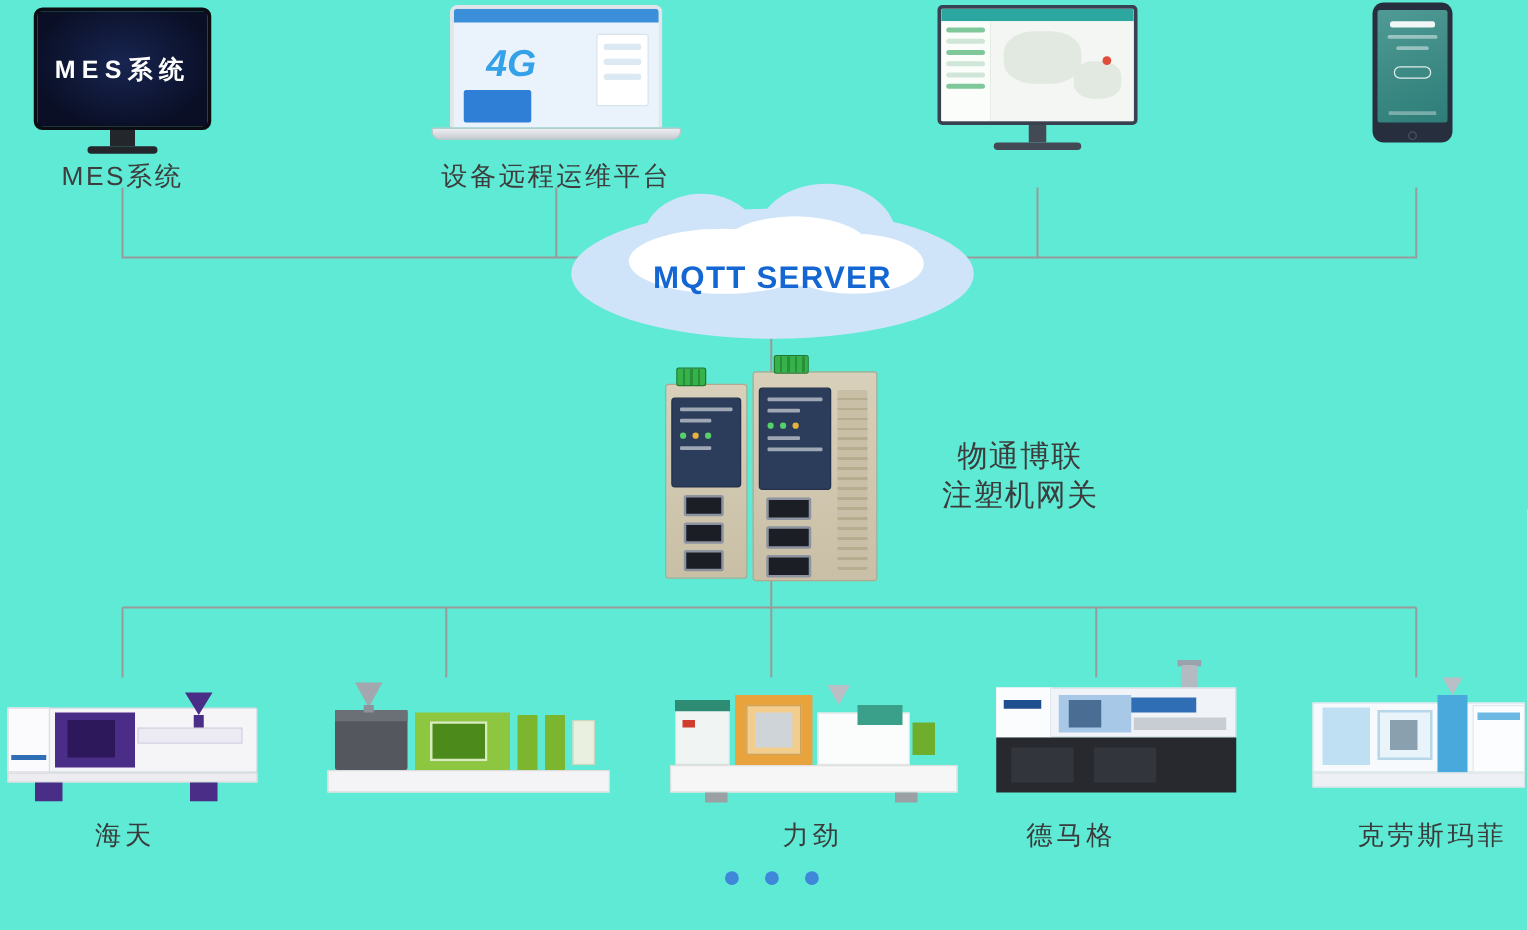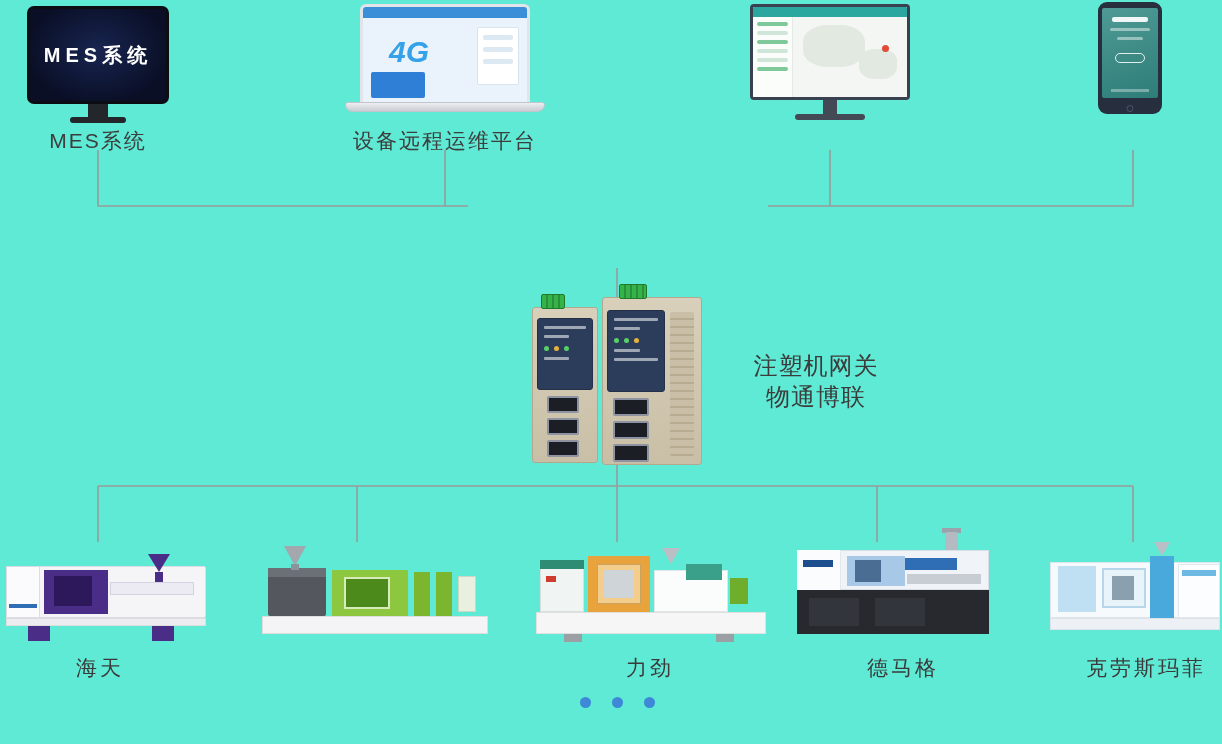--- a/index.html
+++ b/index.html
@@ -164,20 +164,29 @@
         <div class="ph-title"></div>
         <div class="ph-line"></div>
         <div class="ph-line short"></div>
         <div class="ph-btn"></div>
         <div class="ph-footer"></div>
       </div>
       <div class="phone-home"></div>
     </div>
   </div>
 
+  <div class="abs" style="left:457px;top:167px;width:322px;height:104px">
+    <div class="cloud-bump" style="left:58px;top:-12px;width:92px;height:72px"></div>
+    <div class="cloud-bump" style="left:148px;top:-20px;width:112px;height:86px"></div>
+    <div class="cloud-main"></div>
+    <div class="cloud-white" style="left:46px;top:16px;width:152px;height:52px"></div>
+    <div class="cloud-white" style="left:118px;top:6px;width:122px;height:56px"></div>
+    <div class="cloud-white" style="left:170px;top:20px;width:112px;height:48px"></div>
+    <div class="cloud-label">MQTT SERVER</div>
+  </div>
 
   <div class="abs" style="left:528px;top:283px;width:176px;height:182px">
 
     <div class="gw-unit" style="left:4px;top:24px;width:66px;height:156px">
       <div class="gw-terminal" style="left:8px;top:-14px;width:24px;height:15px"></div>
       <div class="gw-panel" style="left:4px;top:10px;width:56px;height:72px">
         <div class="gw-line"></div>
         <div class="gw-line short"></div>
         <div class="gw-leds">
           <div class="gw-led"></div>
@@ -205,22 +214,22 @@
         <div class="gw-line"></div>
       </div>
       <div class="gw-port" style="left:10px;top:100px;width:36px;height:18px"></div>
       <div class="gw-port" style="left:10px;top:123px;width:36px;height:18px"></div>
       <div class="gw-port" style="left:10px;top:146px;width:36px;height:18px"></div>
       <div class="gw-vents" style="right:7px;top:14px;width:24px;height:144px"></div>
     </div>
   </div>
 
   <div class="gw-name" style="left:736px;top:350px;width:160px">
+    <div>物通博联</div>
     <div>注塑机网关</div>
-    <div>物通博联</div>
   </div>
 
   <div class="machine" style="left: 2px; top: 540px; width: 212px; --accent: #4a2d86;">
     <div class="mp" style="left:4px;top:26px;width:200px;height:52px;background:#f5f5f8;border:1px solid #dcdce4;border-radius:2px"></div>
     <div class="mp" style="left:4px;top:26px;width:34px;height:52px;background:#fbfbfe;border:1px solid #dcdce4"></div>
     <div class="mp" style="left:7px;top:64px;width:28px;height:4px;background:#2f6db5"></div>
     <div class="mp" style="left:42px;top:30px;width:64px;height:44px;background:var(--accent)"></div>
     <div class="mp" style="left:52px;top:36px;width:38px;height:30px;background:rgba(10,0,40,.45)"></div>
     <div class="mp" style="left:108px;top:42px;width:84px;height:13px;background:#eceaf3;border:1px solid #d4d2e0"></div>
     <div class="mp tri" style="left:146px;top:14px;border-left:11px solid transparent;border-right:11px solid transparent;border-top:18px solid var(--accent)"></div>
@@ -268,21 +277,21 @@
     <div class="mp" style="left:2px;top:6px;width:44px;height:40px;background:#fafcfe;border-right:1px solid #e2e8ee"></div>
     <div class="mp" style="left:8px;top:16px;width:30px;height:7px;background:#1d4f8f"></div>
     <div class="mp" style="left:52px;top:12px;width:58px;height:30px;background:#a8c8e8"></div>
     <div class="mp" style="left:60px;top:16px;width:26px;height:22px;background:#4a6d94"></div>
     <div class="mp" style="left:110px;top:14px;width:52px;height:12px;background:var(--accent)"></div>
     <div class="mp" style="left:112px;top:30px;width:74px;height:10px;background:#c8cdd4"></div>
     <div class="mp" style="left:2px;top:46px;width:192px;height:44px;background:#27292f"></div>
     <div class="mp" style="left:14px;top:54px;width:50px;height:28px;background:#32353c"></div>
     <div class="mp" style="left:80px;top:54px;width:50px;height:28px;background:#32353c"></div>
   </div>
-  <div class="machine-label" style="left:833px;width:140px">德马格</div>
+  <div class="machine-label" style="left:787px;width:140px">德马格</div>
 
   <div class="machine" style="left: 1048px; top: 542px; width: 174px; --accent: #49a8dc;">
     <div class="mp tri" style="left:106px;top:0;border-left:8px solid transparent;border-right:8px solid transparent;border-top:14px solid #b9bfc5"></div>
     <div class="mp" style="left:2px;top:20px;width:170px;height:56px;background:#f7fafc;border:1px solid #dde5ec"></div>
     <div class="mp" style="left:10px;top:24px;width:38px;height:46px;background:#bfdff2"></div>
     <div class="mp" style="left:54px;top:26px;width:44px;height:40px;background:#e8f3fa;border:2px solid #b8d6ea"></div>
     <div class="mp" style="left:64px;top:34px;width:22px;height:24px;background:#8aa0ae"></div>
     <div class="mp" style="left:102px;top:14px;width:24px;height:62px;background:var(--accent)"></div>
     <div class="mp" style="left:130px;top:22px;width:42px;height:54px;background:#fcfdfe;border:1px solid #e0e8ee"></div>
     <div class="mp" style="left:134px;top:28px;width:34px;height:6px;background:#6db9e4"></div>

